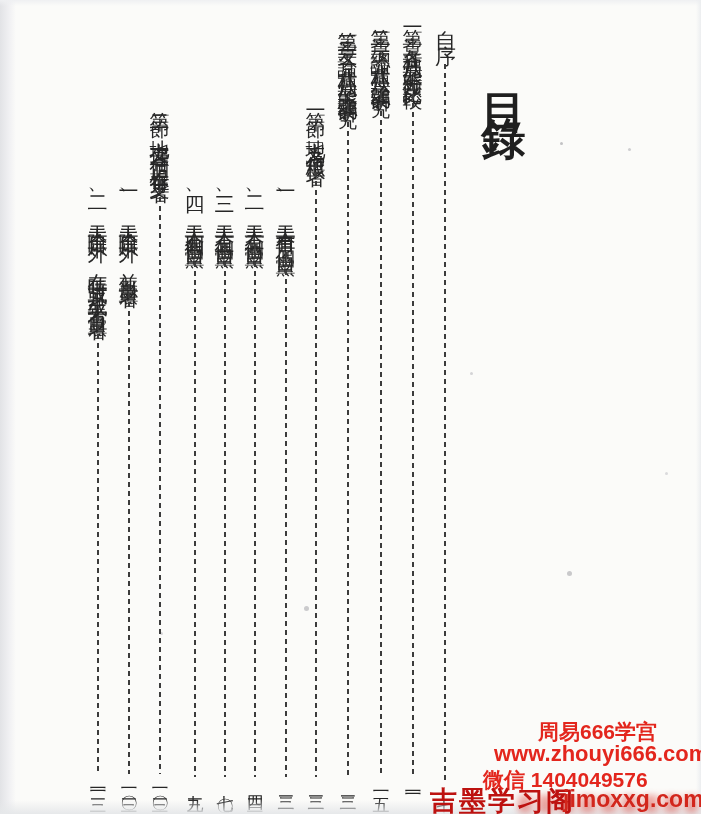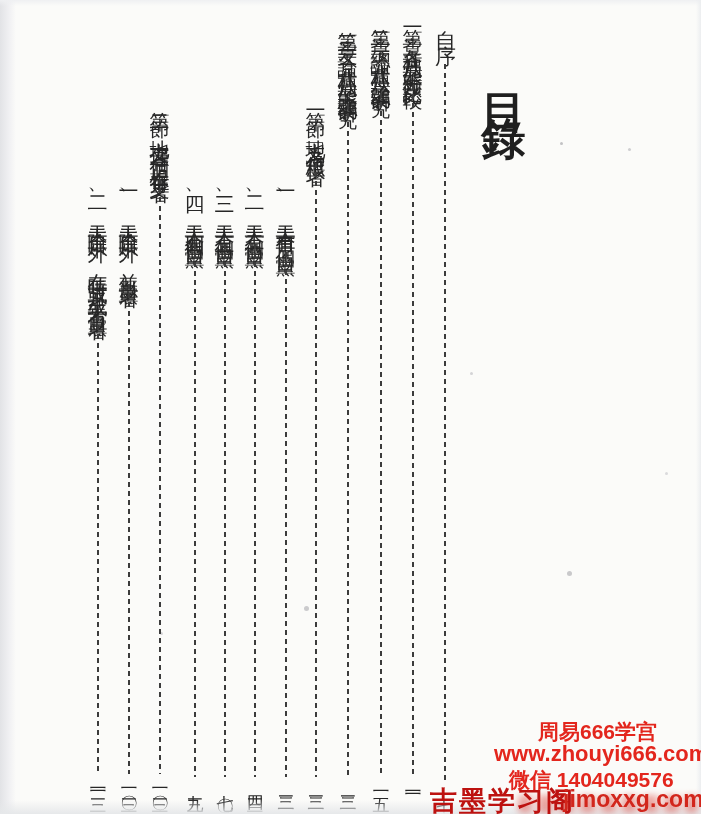--- a/index.html
+++ b/index.html
@@ -46,21 +46,21 @@
     flex:1 1 auto;width:2px;align-self:center;min-height:8px;
     margin:7px 0 5px 0;
     background:repeating-linear-gradient(to bottom,#3b3b3b 0 5px,rgba(0,0,0,0) 5px 9px);
   }
   .col .pagenum{font-size:17px;letter-spacing:3px;white-space:nowrap;}
   
   .wm{position:absolute;font-family:"Liberation Sans","DejaVu Sans",sans-serif;
     color:#e3261d;white-space:nowrap;}
   .wm-1{left:538px;top:718px;font-size:21px;font-weight:600;}
   .wm-2{left:494px;top:741px;font-size:22px;font-weight:600;}
-  .wm-3{left:509px;top:766px;font-size:21px;font-weight:600;}
+  .wm-3{left:483px;top:766px;font-size:21px;font-weight:600;}
   .wm-brand{left:430px;top:783px;font-size:27px;font-weight:800;color:#bd1210;letter-spacing:2px;}
   .wm-site{left:563px;top:786px;font-size:23px;font-weight:700;color:#d2261c;}
   .wm-blur{position:absolute;left:518px;top:795px;width:180px;height:18px;
     background:repeating-linear-gradient(90deg,rgba(215,45,35,.40) 0 13px,rgba(215,45,35,.10) 13px 21px);
     filter:blur(3px);border-radius:4px;}
 </style>
 </head>
 <body>
 
 <div class="edge-left"></div>

